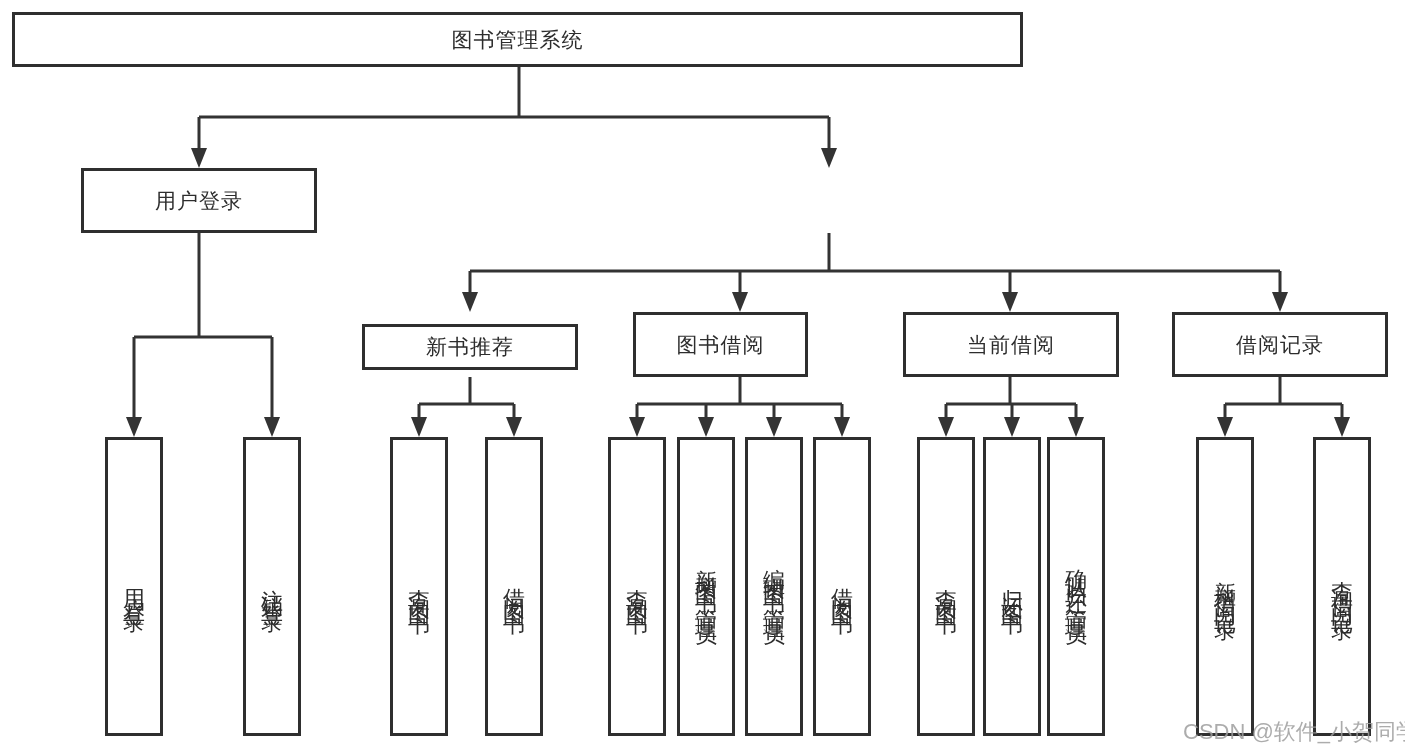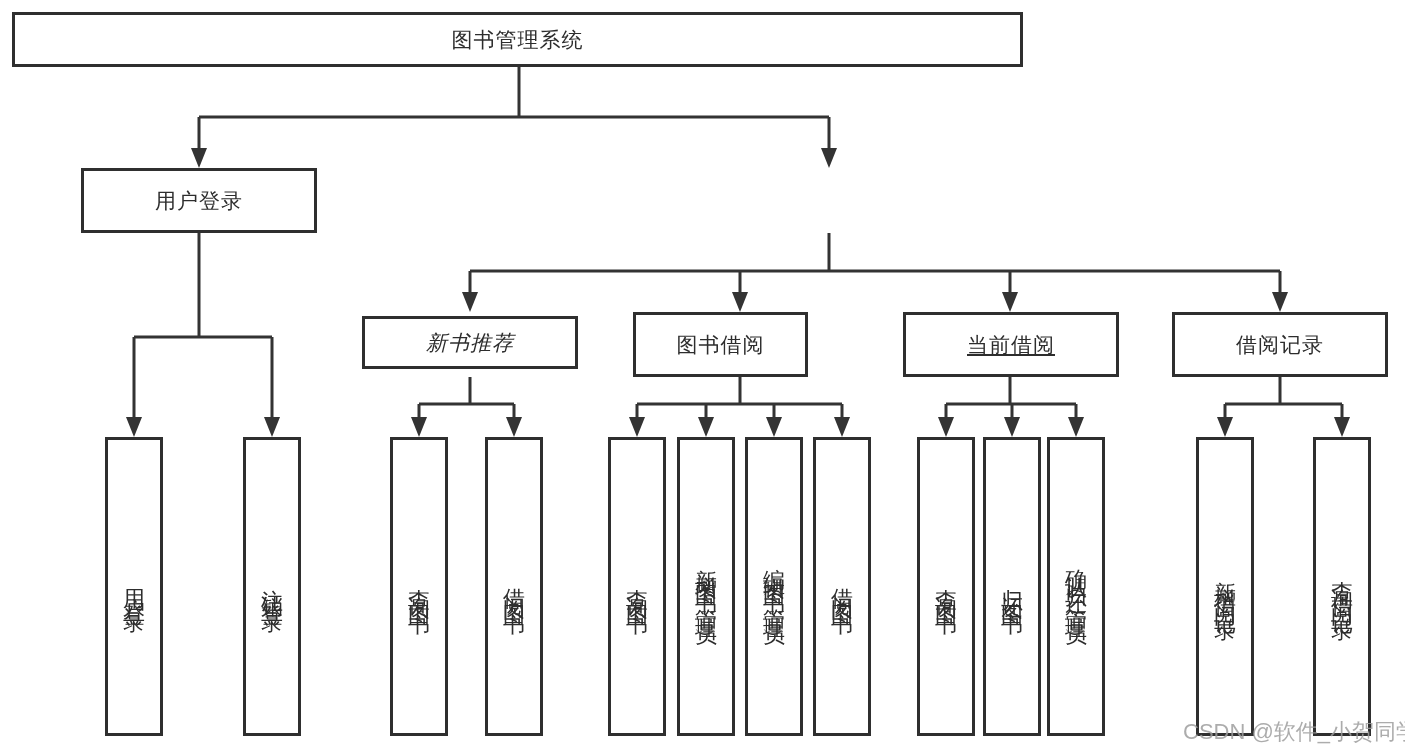--- a/index.html
+++ b/index.html
@@ -75,23 +75,23 @@
       <polygon points="1068,417 1084,417 1076,437"></polygon>
       <polygon points="1217,417 1233,417 1225,437"></polygon>
       <polygon points="1334,417 1350,417 1342,437"></polygon>
     </g>
   </svg>
 
   <div class="node hnode" style="left:12px; top:12px; width:1011px; height:55px;">图书管理系统</div>
 
   <div class="node hnode" style="left:81px; top:168px; width:236px; height:65px;">用户登录</div>
 
-  <div class="node hnode" style="left:362px; top:316px; width:216px; height:53px;font-style:italic;">新书推荐</div>
+  <div class="node hnode" style="left:362px; top:324px; width:216px; height:46px;">新书推荐</div>
   <div class="node hnode" style="left:633px; top:312px; width:175px; height:65px;">图书借阅</div>
-  <div class="node hnode" style="left:903px; top:312px; width:216px; height:65px;text-decoration:underline;">当前借阅</div>
+  <div class="node hnode" style="left:903px; top:312px; width:216px; height:65px;">当前借阅</div>
   <div class="node hnode" style="left:1172px; top:312px; width:216px; height:65px;">借阅记录</div>
 
   <div class="node vnode" style="left:105px; top:437px; width:58px; height:299px;">用户登录</div>
   <div class="node vnode" style="left:243px; top:437px; width:58px; height:299px;">注销登录</div>
 
   <div class="node vnode" style="left:390px; top:437px; width:58px; height:299px;">查询图书</div>
   <div class="node vnode" style="left:485px; top:437px; width:58px; height:299px;">借阅图书</div>
 
   <div class="node vnode" style="left:608px; top:437px; width:58px; height:299px;">查询图书</div>
   <div class="node vnode" style="left:677px; top:437px; width:58px; height:299px;">新增图书（管理员）</div>

